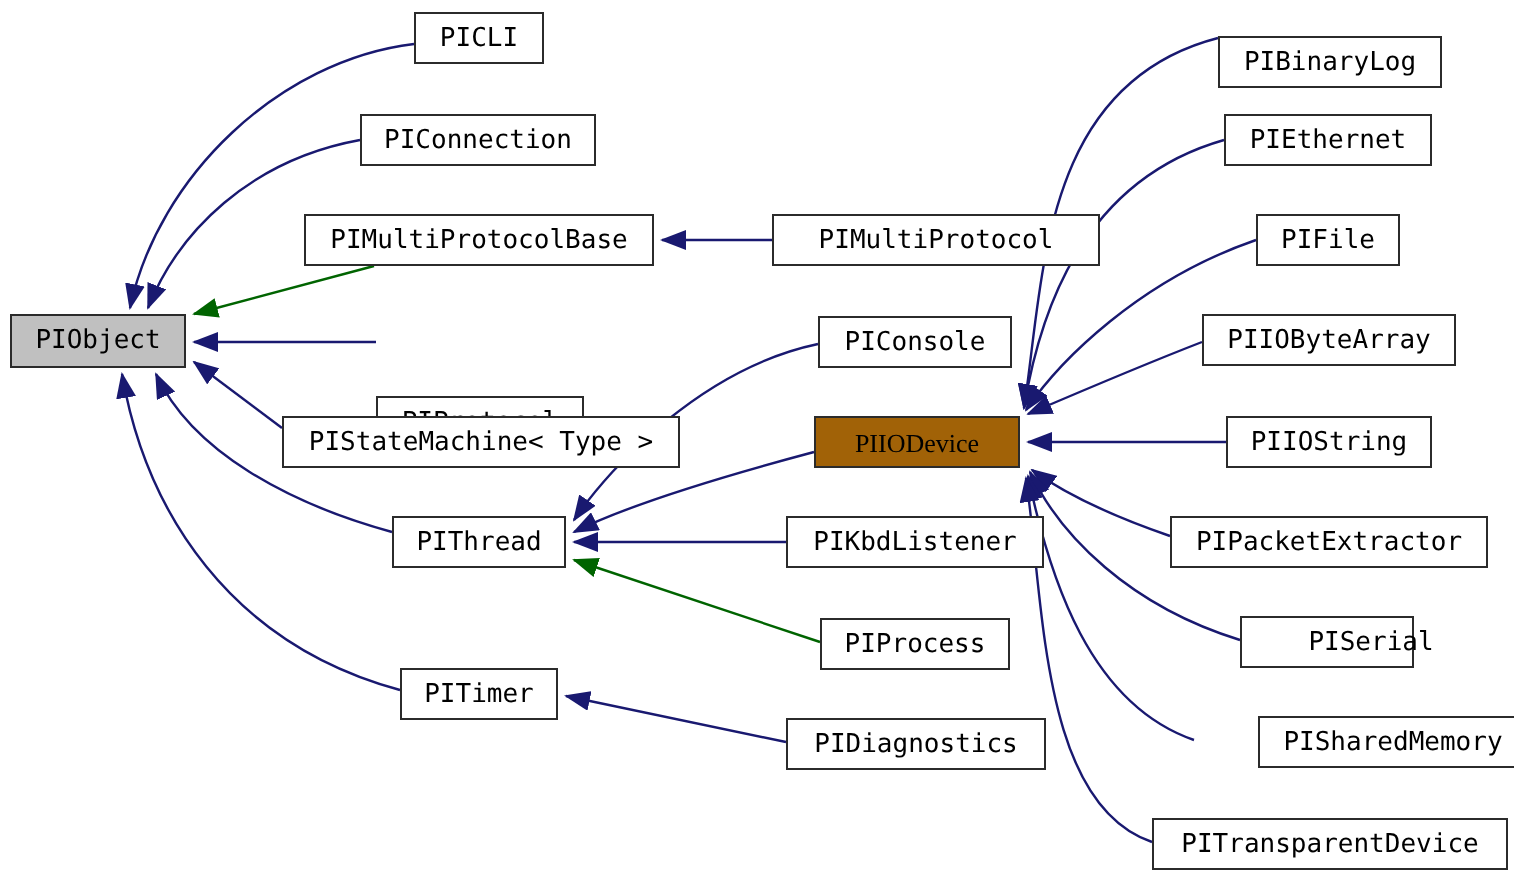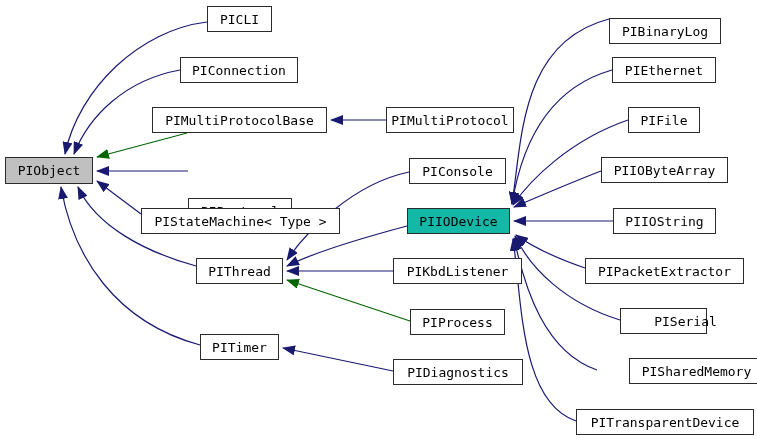--- a/index.html
+++ b/index.html
@@ -82,23 +82,23 @@
     </svg>
 
 <div class="node highlighted" style="left: 5px; top: 157px; width: 88px; height: 27px; background: rgb(192, 192, 192); border-color: rgb(43, 43, 43);">PIObject</div>
     <div class="node" style="left: 207px; top: 6px; width: 65px; height: 26px; background: rgb(255, 255, 255); border-color: rgb(43, 43, 43);">PICLI</div>
     <div class="node" style="left: 180px; top: 57px; width: 118px; height: 26px; background: rgb(255, 255, 255); border-color: rgb(43, 43, 43);">PIConnection</div>
     <div class="node" style="left: 152px; top: 107px; width: 175px; height: 26px; background: rgb(255, 255, 255); border-color: rgb(43, 43, 43);">PIMultiProtocolBase</div>
     <div class="node" style="left: 188px; top: 158px; width: 104px; height: 26px; background: rgb(255, 255, 255); border-color: rgb(43, 43, 43); margin-top: 40px;">PIProtocol</div>
     <div class="node" style="left: 141px; top: 208px; width: 199px; height: 26px; background: rgb(255, 255, 255); border-color: rgb(43, 43, 43);">PIStateMachine&lt; Type &gt;</div>
     <div class="node" style="left: 196px; top: 258px; width: 87px; height: 26px; background: rgb(255, 255, 255); border-color: rgb(43, 43, 43);">PIThread</div>
     <div class="node" style="left: 200px; top: 334px; width: 79px; height: 26px; background: rgb(255, 255, 255); border-color: rgb(43, 43, 43);">PITimer</div>
-    <div class="node" style="left: 386px; top: 107px; width: 128px; height: 26px; background: rgb(255, 255, 255); border-color: rgb(43, 43, 43);">PIMultiProtocol</div>
+    <div class="node" style="left: 386px; top: 107px; width: 164px; height: 26px; background: rgb(255, 255, 255); border-color: rgb(43, 43, 43);">PIMultiProtocol</div>
     <div class="node" style="left: 409px; top: 158px; width: 97px; height: 26px; background: rgb(255, 255, 255); border-color: rgb(43, 43, 43);">PIConsole</div>
-    <div class="node" style="left: 407px; top: 208px; width: 103px; height: 26px; background: #14b8a6; border-color: rgb(43, 43, 43);">PIIODevice</div>
+    <div class="node" style="left: 407px; top: 208px; width: 103px; height: 26px; background: #a16207; border-color: rgb(43, 43, 43); font-family: Liberation Serif, serif;">PIIODevice</div>
     <div class="node" style="left: 393px; top: 258px; width: 129px; height: 26px; background: rgb(255, 255, 255); border-color: rgb(43, 43, 43);">PIKbdListener</div>
     <div class="node" style="left: 410px; top: 309px; width: 95px; height: 26px; background: rgb(255, 255, 255); border-color: rgb(43, 43, 43);">PIProcess</div>
     <div class="node" style="left: 393px; top: 359px; width: 130px; height: 26px; background: rgb(255, 255, 255); border-color: rgb(43, 43, 43);">PIDiagnostics</div>
     <div class="node" style="left: 609px; top: 6px; width: 112px; height: 26px; background: rgb(255, 255, 255); border-color: rgb(43, 43, 43); margin-top: 12px;">PIBinaryLog</div>
     <div class="node" style="left: 612px; top: 57px; width: 104px; height: 26px; background: rgb(255, 255, 255); border-color: rgb(43, 43, 43);">PIEthernet</div>
     <div class="node" style="left: 628px; top: 107px; width: 72px; height: 26px; background: rgb(255, 255, 255); border-color: rgb(43, 43, 43);">PIFile</div>
     <div class="node" style="left: 601px; top: 157px; width: 127px; height: 26px; background: rgb(255, 255, 255); border-color: rgb(43, 43, 43);">PIIOByteArray</div>
     <div class="node" style="left: 613px; top: 208px; width: 103px; height: 26px; background: rgb(255, 255, 255); border-color: rgb(43, 43, 43);">PIIOString</div>
     <div class="node" style="left: 585px; top: 258px; width: 159px; height: 26px; background: rgb(255, 255, 255); border-color: rgb(43, 43, 43);">PIPacketExtractor</div>
     <div class="node" style="left: 620px; top: 308px; width: 87px; height: 26px; background: rgb(255, 255, 255); border-color: rgb(43, 43, 43); padding-left: 44px;">PISerial</div>

